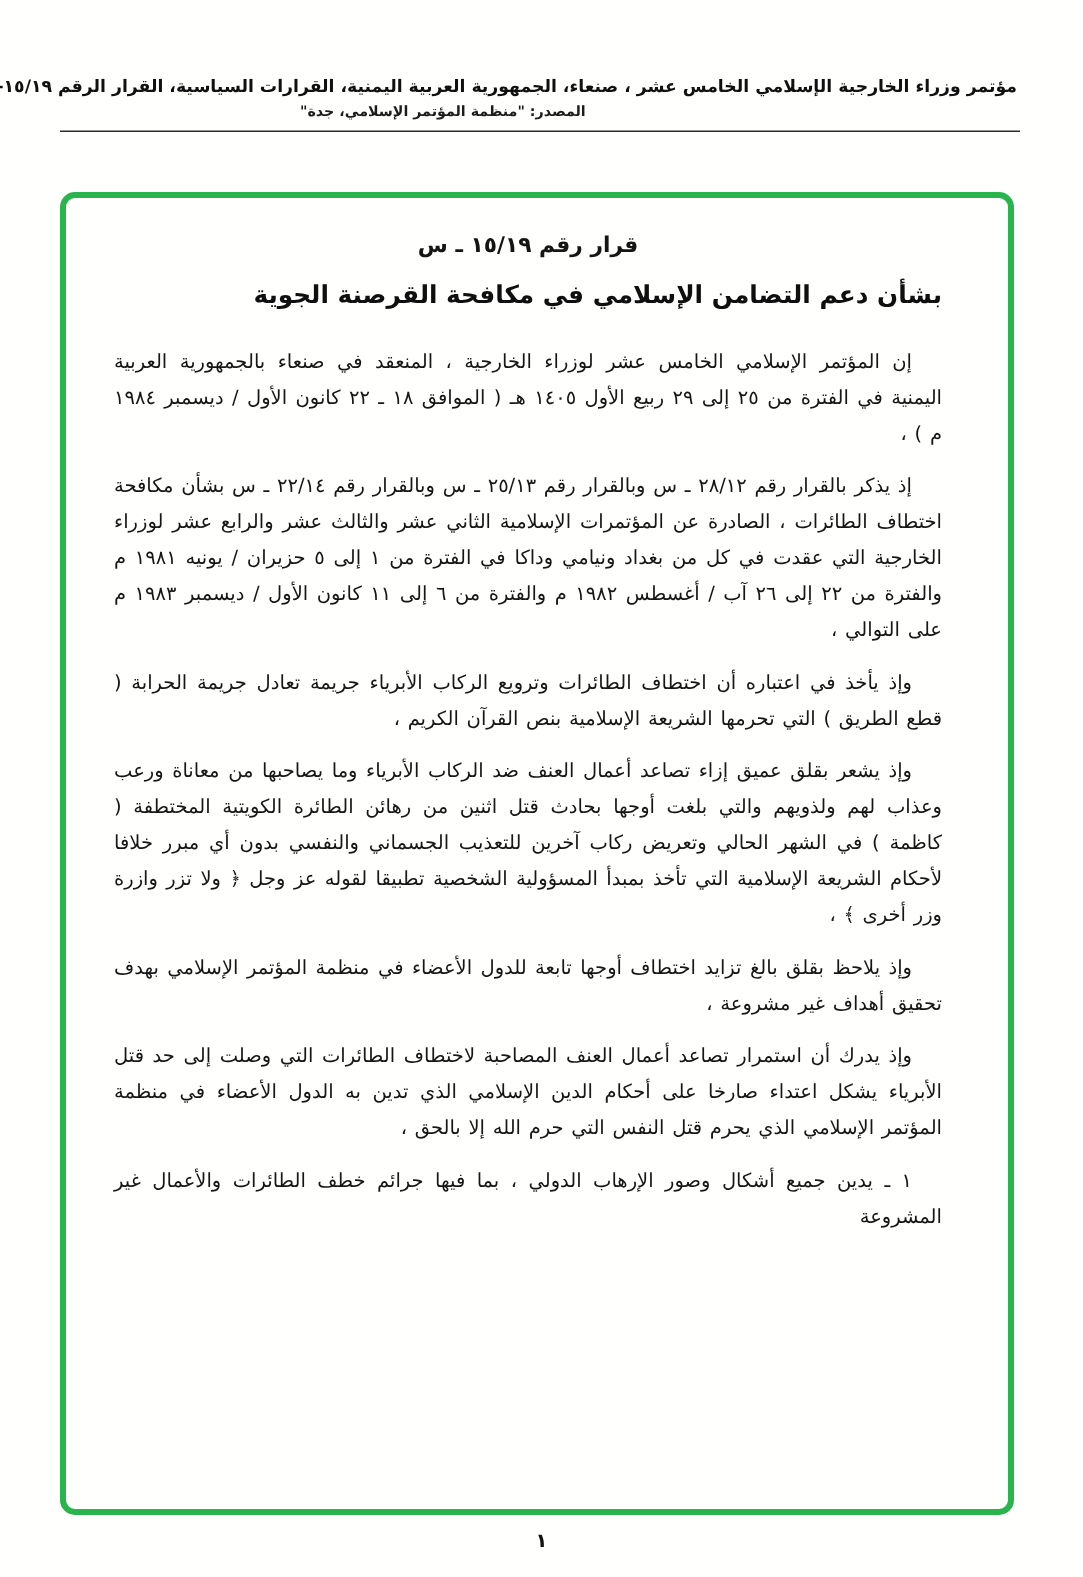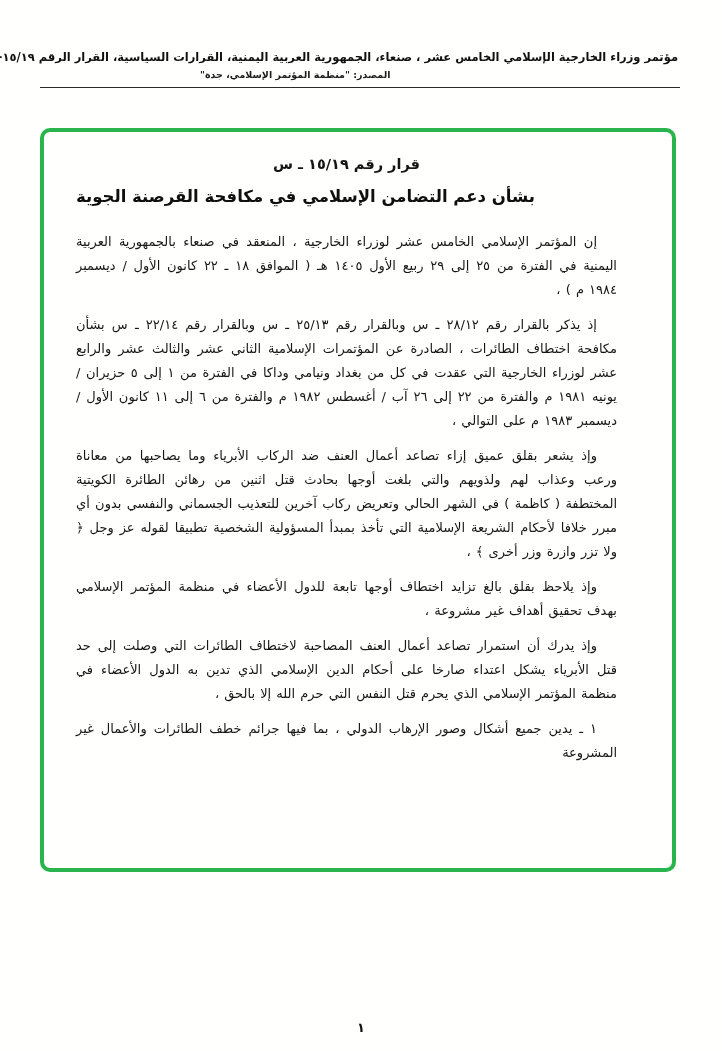--- a/index.html
+++ b/index.html
@@ -41,35 +41,35 @@
   .header-rule {
     border: none;
     border-top: 1.6px solid #2a2a2a;
     margin: 7px 42px 0 40px;
   }
   .green-box {
     position: absolute;
     top: 128px;
     right: 46px;
     left: 40px;
-    height: 744px;
+    height: 882px;
     border: 4px solid #0ea5e9;
     border-radius: 10px;
-    padding: 24px 55px 18px 32px;
+    padding: 24px 44px 18px 32px;
     overflow: hidden;
     background: #fffffd;
   }
   .doc-title {
     text-align: center;
     font-weight: bold;
     font-size: 14.5px;
     color: #151515;
   }
   .doc-subtitle {
-    text-align: left;
+    text-align: right;
     font-weight: bold;
     font-size: 16.5px;
     margin-top: 15px;
     color: #0f0f0f;
   }
   .paras { margin-top: 24px; }
   .para {
     font-size: 13px;
     line-height: 24px;
     text-align: justify;
@@ -100,20 +100,21 @@
   </div>
 
   <hr class="header-rule">
 
   <div class="green-box" style="border-color: rgb(42, 180, 77);">
     <div class="doc-title">قرار رقم ١٥/١٩ ـ س</div>
     <div class="doc-subtitle">بشأن دعم التضامن الإسلامي في مكافحة القرصنة الجوية</div>
     <div class="paras">
         <p class="para">إن المؤتمر الإسلامي الخامس عشر لوزراء الخارجية ، المنعقد في صنعاء بالجمهورية العربية اليمنية في الفترة من ٢٥ إلى ٢٩ ربيع الأول ١٤٠٥ هـ ( الموافق ١٨ ـ ٢٢ كانون الأول / ديسمبر ١٩٨٤ م ) ،</p>
         <p class="para">إذ يذكر بالقرار رقم ٢٨/١٢ ـ س وبالقرار رقم ٢٥/١٣ ـ س وبالقرار رقم ٢٢/١٤ ـ س بشأن مكافحة اختطاف الطائرات ، الصادرة عن المؤتمرات الإسلامية الثاني عشر والثالث عشر والرابع عشر لوزراء الخارجية التي عقدت في كل من بغداد ونيامي وداكا في الفترة من ١ إلى ٥ حزيران / يونيه ١٩٨١ م والفترة من ٢٢ إلى ٢٦ آب / أغسطس ١٩٨٢ م والفترة من ٦ إلى ١١ كانون الأول / ديسمبر ١٩٨٣ م على التوالي ،</p>
+        <p class="para">وإذ يأخذ في اعتباره أن اختطاف الطائرات وترويع الركاب الأبرياء جريمة تعادل جريمة الحرابة ( قطع الطريق ) التي تحرمها الشريعة الإسلامية بنص القرآن الكريم ،</p>
         <p class="para">وإذ يشعر بقلق عميق إزاء تصاعد أعمال العنف ضد الركاب الأبرياء وما يصاحبها من معاناة ورعب وعذاب لهم ولذويهم والتي بلغت أوجها بحادث قتل اثنين من رهائن الطائرة الكويتية المختطفة ( كاظمة ) في الشهر الحالي وتعريض ركاب آخرين للتعذيب الجسماني والنفسي بدون أي مبرر خلافا لأحكام الشريعة الإسلامية التي تأخذ بمبدأ المسؤولية الشخصية تطبيقا لقوله عز وجل ﴿ ولا تزر وازرة وزر أخرى ﴾ ،</p>
         <p class="para">وإذ يلاحظ بقلق بالغ تزايد اختطاف أوجها تابعة للدول الأعضاء في منظمة المؤتمر الإسلامي بهدف تحقيق أهداف غير مشروعة ،</p>
         <p class="para">وإذ يدرك أن استمرار تصاعد أعمال العنف المصاحبة لاختطاف الطائرات التي وصلت إلى حد قتل الأبرياء يشكل اعتداء صارخا على أحكام الدين الإسلامي الذي تدين به الدول الأعضاء في منظمة المؤتمر الإسلامي الذي يحرم قتل النفس التي حرم الله إلا بالحق ،</p>
         <p class="para">١ ـ يدين جميع أشكال وصور الإرهاب الدولي ، بما فيها جرائم خطف الطائرات والأعمال غير المشروعة</p>
       </div>
   </div>
 
   <div class="page-number">١</div>
 
 </div>

